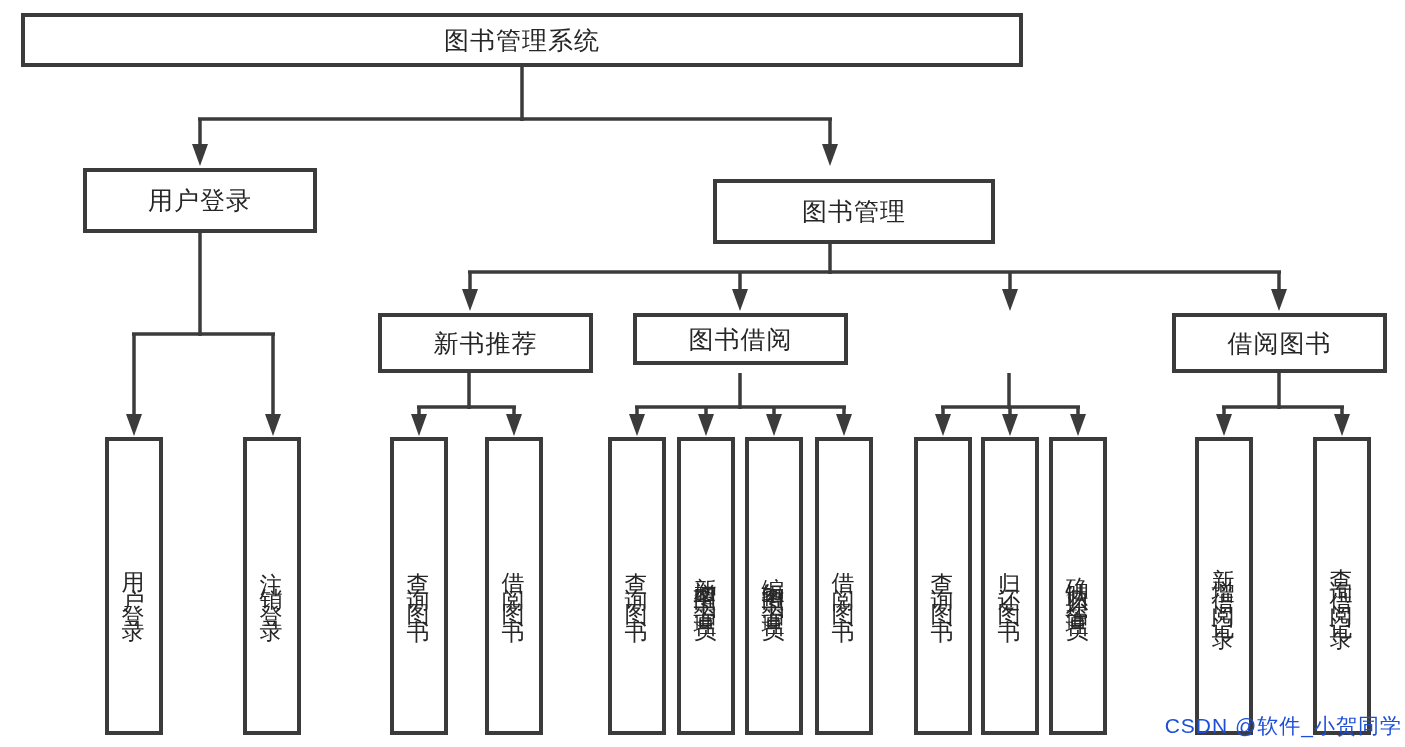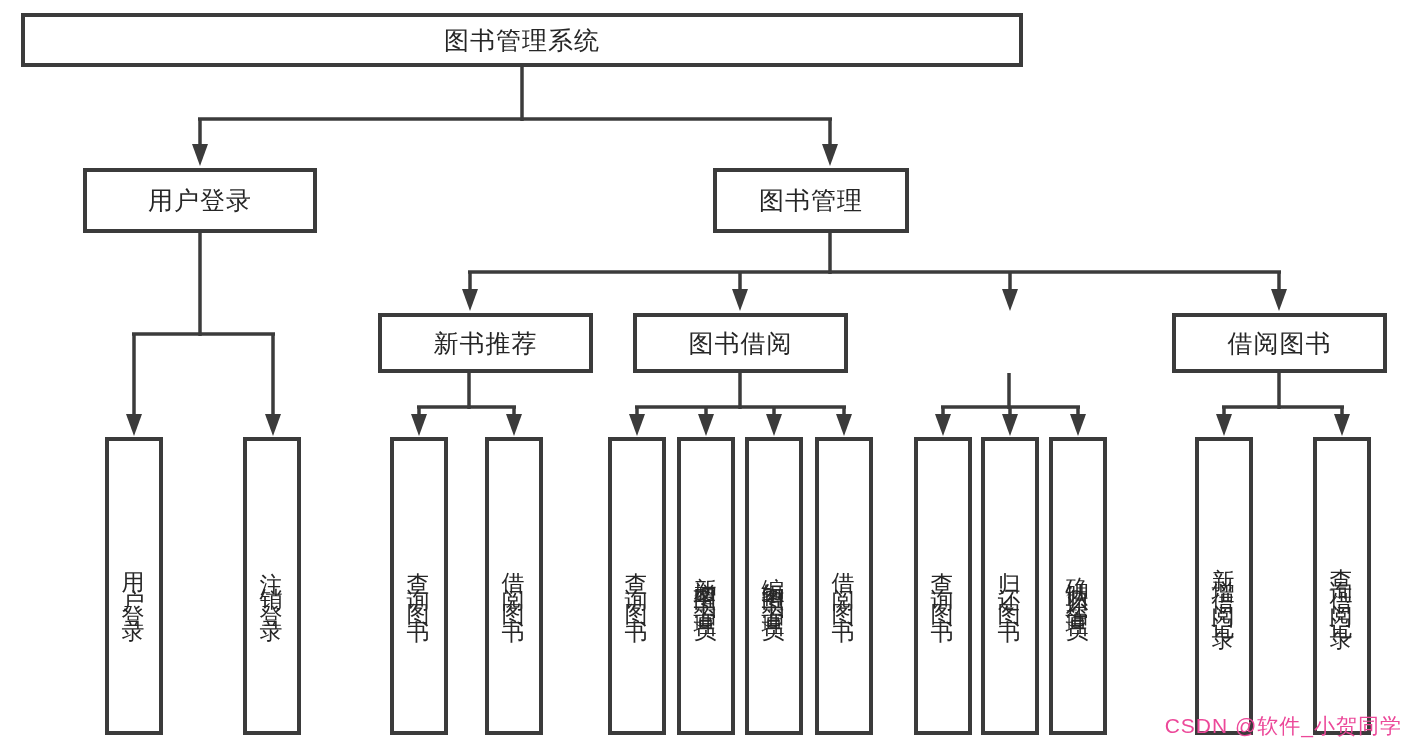--- a/index.html
+++ b/index.html
@@ -43,21 +43,21 @@
     color: #262626;
   }
   .ls-md { letter-spacing: 12px; }
   .ls-sm { letter-spacing: 6px; }
   #watermark {
     position: absolute;
     right: 3px;
     top: 712px;
     z-index: 5;
     font-size: 21px;
-    color: #ec4899;
+    color: #1d4ed8;
     letter-spacing: 1px;
     white-space: nowrap;
     text-align: center;
   }
 </style>
 </head>
 <body>
 
 <div id="canvas">
 
@@ -137,28 +137,28 @@
     </g>
   </svg>
 
   <div class="box" style="left:21px; top:13px; width:1002px; height:54px;">
     <span class="hlabel">图书管理系统</span>
   </div>
 
   <div class="box" style="left:83px; top:168px; width:234px; height:65px;">
     <span class="hlabel">用户登录</span>
   </div>
-  <div class="box" style="left:713px; top:168px; width:196px; height:65px;">
+  <div class="box" style="left:713px; top:179px; width:282px; height:65px;">
     <span class="hlabel">图书管理</span>
   </div>
 
   <div class="box" style="left:378px; top:313px; width:215px; height:60px;">
     <span class="hlabel">新书推荐</span>
   </div>
-  <div class="box" style="left:633px; top:313px; width:215px; height:60px;">
+  <div class="box" style="left:633px; top:313px; width:215px; height:52px;">
     <span class="hlabel">图书借阅</span>
   </div>
   <div class="box" style="left:1172px; top:313px; width:215px; height:60px;">
     <span class="hlabel">借阅图书</span>
   </div>
 
   <div class="box" style="left:105px; top:437px; width:58px; height:298px;">
     <span class="vtext">用户登录</span>
   </div>
   <div class="box" style="left:243px; top:437px; width:58px; height:298px;">

